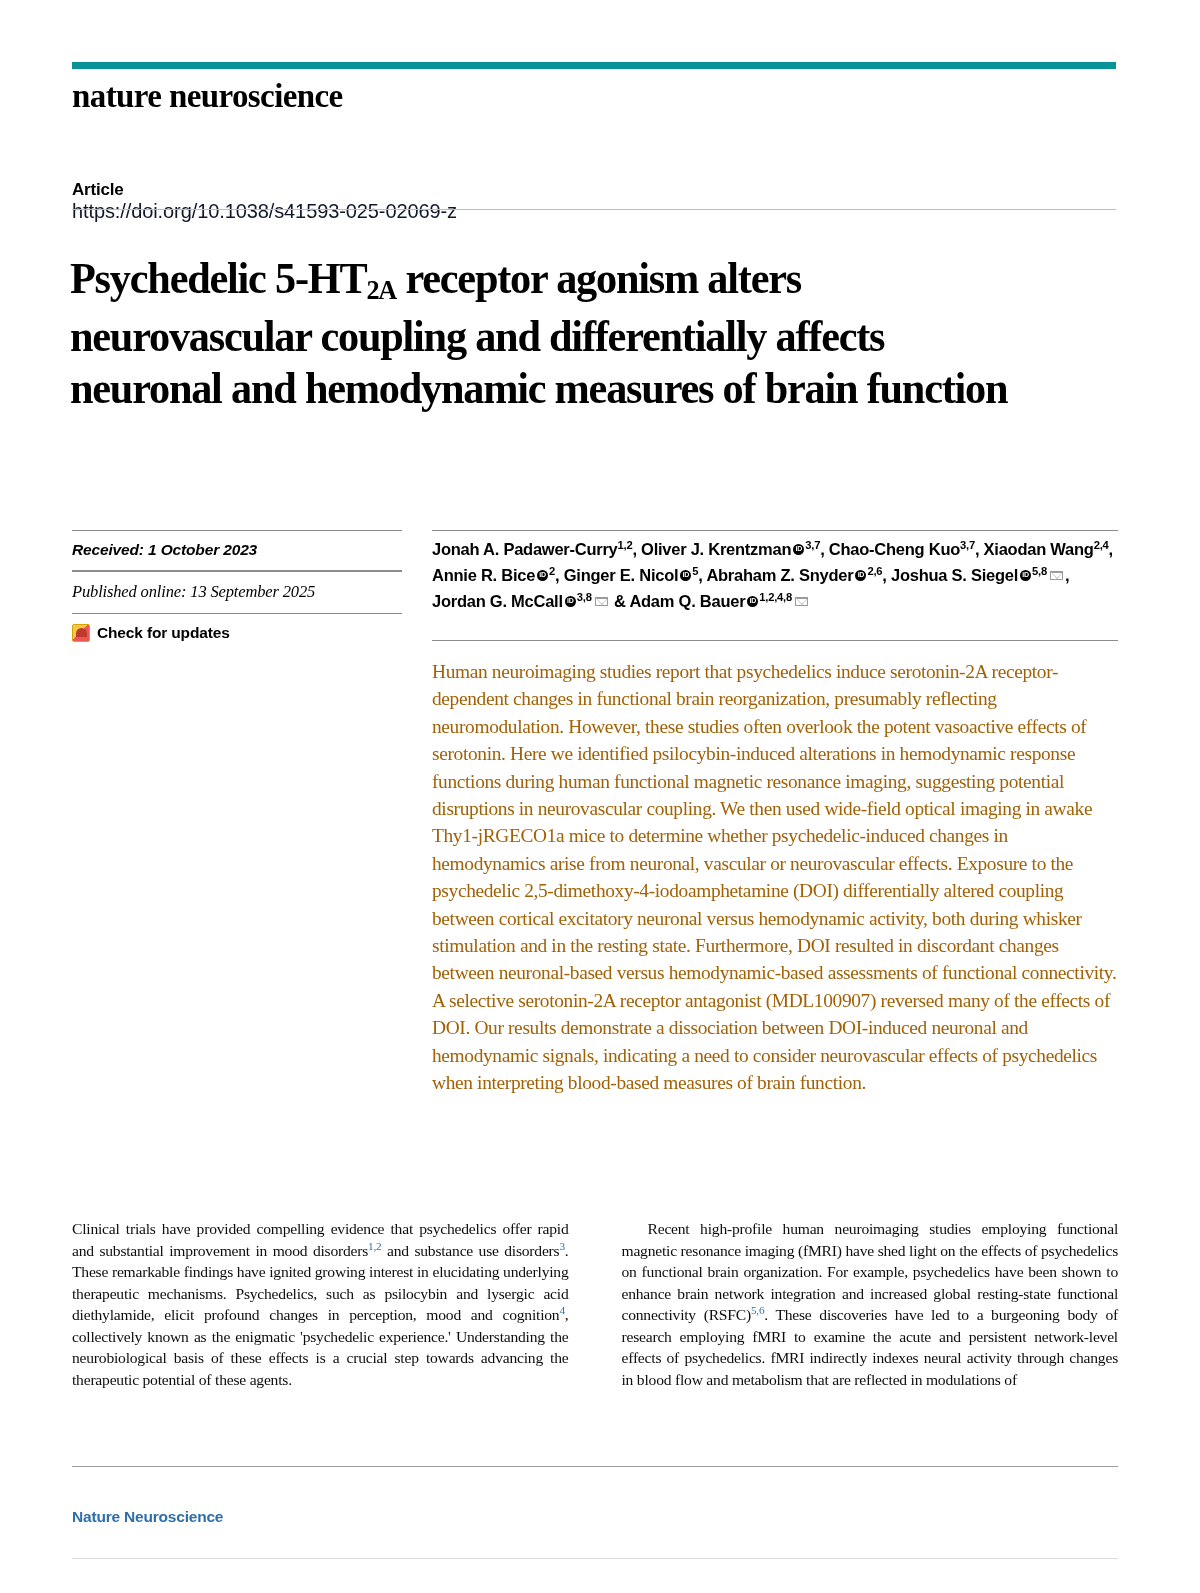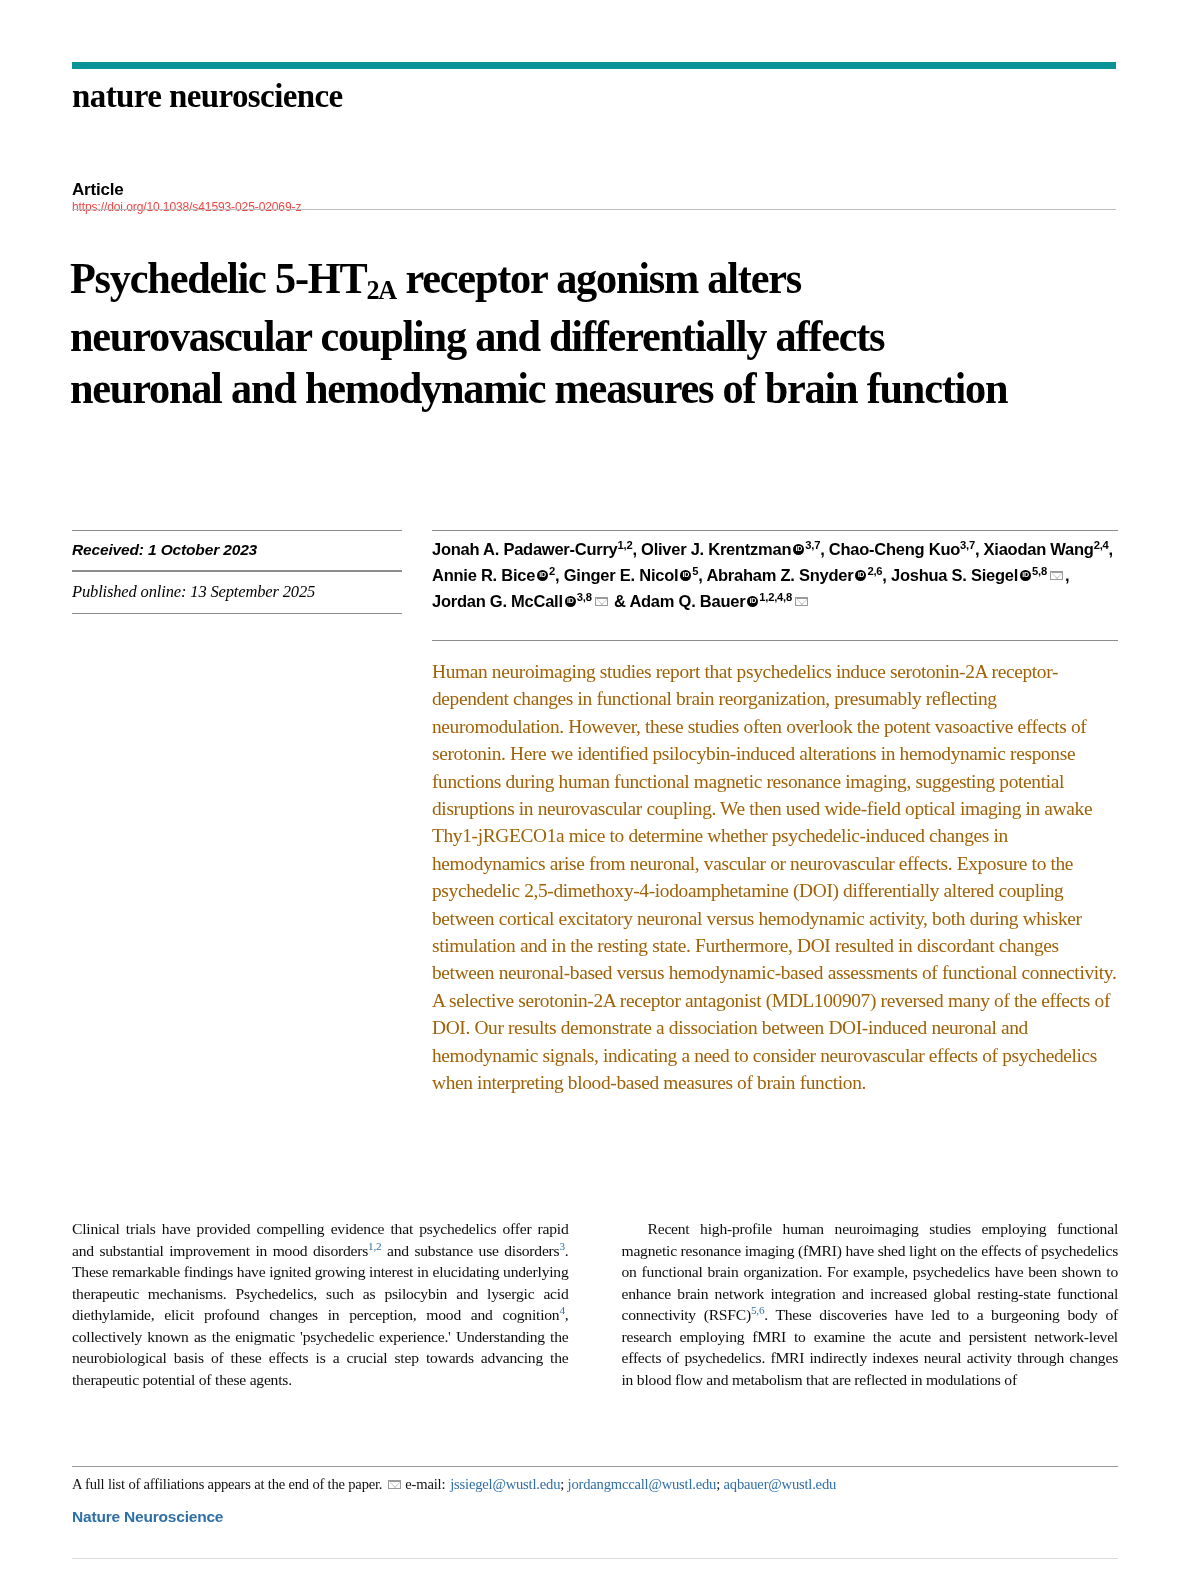--- a/index.html
+++ b/index.html
@@ -53,22 +53,22 @@
     align-items: baseline;
     justify-content: space-between;
     flex-direction: column;
   }
   .article-kicker {
     font-size: 17px;
     font-weight: 700;
     letter-spacing: -0.2px;
   }
   .doi-link {
-    font-size: 12px;
-    color: #ef4444;
+    font-size: 20px;
+    color: #0f172a;
     text-decoration: none;
     letter-spacing: -0.1px;
   }
   .kicker-rule {
     position: absolute;
     left: 72px;
     top: 209px;
     width: 1044px;
     height: 1px;
     background: #bdbdbd;
@@ -334,41 +334,39 @@
 
   <h1 class="title"><span>Psychedelic 5-HT</span><sub>2A</sub><span> receptor agonism alters neurovascular coupling and differentially affects neuronal and hemodynamic measures of brain function</span></h1>
 
   <div class="meta-col">
     <div class="meta-rule"></div>
     <div class="meta-item">Received: 1 October 2023</div>
     <div class="meta-rule"></div>
     <div class="meta-rule"></div>
     <div class="meta-item serif">Published online: 13 September 2025</div>
     <div class="meta-rule"></div>
+    <div class="check-updates">
+      <span class="cu-badge"></span>
+      <span>Check for updates</span>
+    </div>
   </div>
 
   <div class="authors-rule"></div>
   <div class="authors" id="author-list"><span>Jonah A. Padawer-Curry</span><sup>1,2</sup><span>, </span><span>Oliver J. Krentzman</span><span class="orcid"></span><sup>3,7</sup><span>, </span><span>Chao-Cheng Kuo</span><sup>3,7</sup><span>, </span><span>Xiaodan Wang</span><sup>2,4</sup><span>, </span><span>Annie R. Bice</span><span class="orcid"></span><sup>2</sup><span>, </span><span>Ginger E. Nicol</span><span class="orcid"></span><sup>5</sup><span>, </span><span>Abraham Z. Snyder</span><span class="orcid"></span><sup>2,6</sup><span>, </span><span>Joshua S. Siegel</span><span class="orcid"></span><sup>5,8</sup><span class="envelope"></span><span>, </span><span>Jordan G. McCall</span><span class="orcid"></span><sup>3,8</sup><span class="envelope"></span><span> &amp; </span><span>Adam Q. Bauer</span><span class="orcid"></span><sup>1,2,4,8</sup><span class="envelope"></span></div>
   <div class="authors-rule-bottom"></div>
 
   <div class="abstract">Human neuroimaging studies report that psychedelics induce serotonin-2A receptor-dependent changes in functional brain reorganization, presumably reflecting neuromodulation. However, these studies often overlook the potent vasoactive effects of serotonin. Here we identified psilocybin-induced alterations in hemodynamic response functions during human functional magnetic resonance imaging, suggesting potential disruptions in neurovascular coupling. We then used wide-field optical imaging in awake Thy1-jRGECO1a mice to determine whether psychedelic-induced changes in hemodynamics arise from neuronal, vascular or neurovascular effects. Exposure to the psychedelic 2,5-dimethoxy-4-iodoamphetamine (DOI) differentially altered coupling between cortical excitatory neuronal versus hemodynamic activity, both during whisker stimulation and in the resting state. Furthermore, DOI resulted in discordant changes between neuronal-based versus hemodynamic-based assessments of functional connectivity. A selective serotonin-2A receptor antagonist (MDL100907) reversed many of the effects of DOI. Our results demonstrate a dissociation between DOI-induced neuronal and hemodynamic signals, indicating a need to consider neurovascular effects of psychedelics when interpreting blood-based measures of brain function.</div>
 
   <div class="body-cols">
     <div class="body-col">
       <p><span>Clinical trials have provided compelling evidence that psychedelics offer rapid and substantial improvement in mood disorders</span><span class="ref">1,2</span><span> and substance use disorders</span><span class="ref">3</span><span>. These remarkable findings have ignited growing interest in elucidating underlying therapeutic mechanisms. Psychedelics, such as psilocybin and lysergic acid diethylamide, elicit profound changes in perception, mood and cognition</span><span class="ref">4</span><span>, collectively known as the enigmatic 'psychedelic experience.' Understanding the neurobiological basis of these effects is a crucial step towards advancing the therapeutic potential of these agents.</span></p>
     </div>
     <div class="body-col">
       <p class="indent"><span>Recent high-profile human neuroimaging studies employing functional magnetic resonance imaging (fMRI) have shed light on the effects of psychedelics on functional brain organization. For example, psychedelics have been shown to enhance brain network integration and increased global resting-state functional connectivity (RSFC)</span><span class="ref">5,6</span><span>. These discoveries have led to a burgeoning body of research employing fMRI to examine the acute and persistent network-level effects of psychedelics. fMRI indirectly indexes neural activity through changes in blood flow and metabolism that are reflected in modulations of</span></p>
     </div>
   </div>
 
   <div class="footer-rule"></div>
-  <div class="footer-note">
-    <span>A full list of affiliations appears at the end of the paper.</span>
-    <span class="envelope mail-ico"></span>
-    <span>e-mail:</span>
-    <span id="email-list" style="margin-left:5px;"><a class="email-link" href="#">jssiegel@wustl.edu</a><span>; </span><a class="email-link" href="#">jordangmccall@wustl.edu</a><span>; </span><a class="email-link" href="#">aqbauer@wustl.edu</a></span>
-  </div>
 
   <div class="journal-footer">Nature Neuroscience</div>
   <div class="footer-bottom-rule"></div>
 
 </div>
 
 </body></html>

